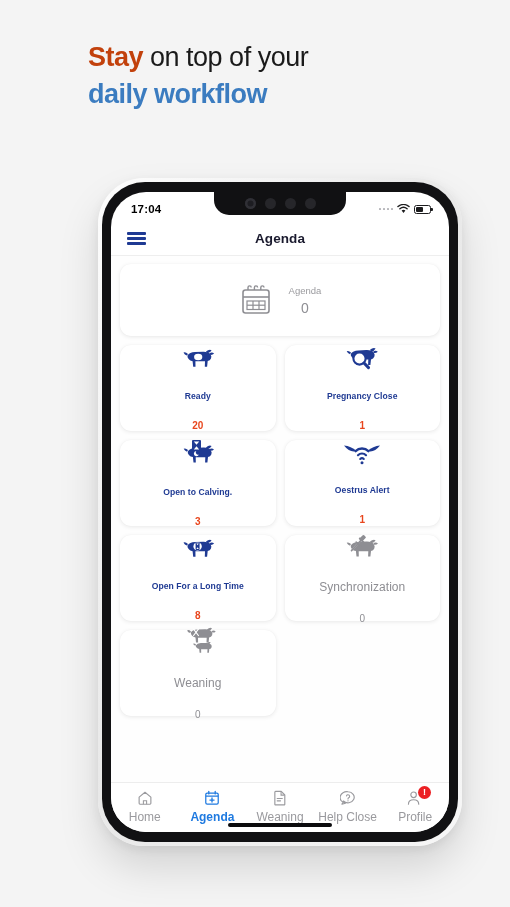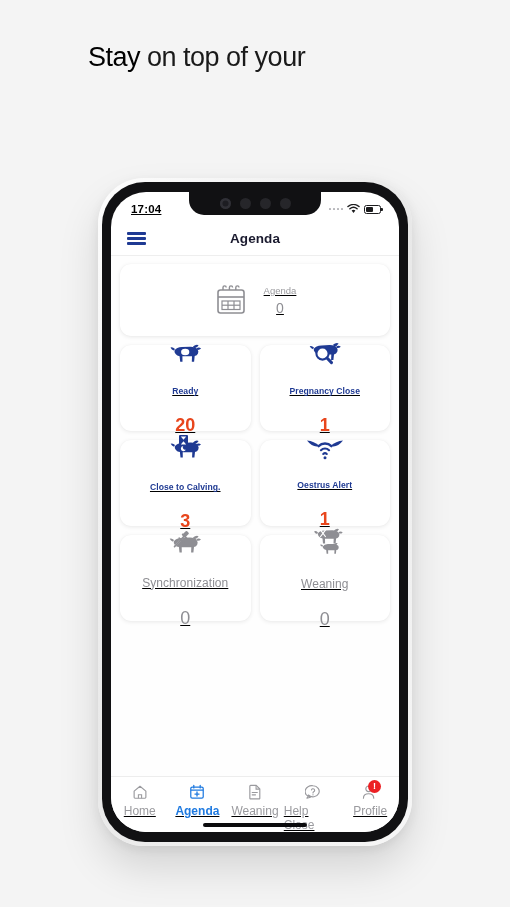--- a/index.html
+++ b/index.html
@@ -24,42 +24,41 @@
     width: 360px;
     line-height: 1.28;
     letter-spacing: -0.5px;
   }
   .headline-line1 {
     font-size: 27px;
     color: #1a1a1a;
     font-weight: 400;
   }
   .headline-line1 .bold {
-    font-weight: 400;
-    color: #000000;
+    font-weight: 700;
+    color: #c2410c;
   }
   .headline-line2 {
     font-size: 27px;
     font-weight: 700;
     color: #3b7cc0;
     margin-top: 2px;
   }
 
   
   .phone-shell {
     position: absolute;
     left: 98px;
     top: 178px;
-    width: 314px;
+    width: 364px;
     height: 668px;
     background: linear-gradient(120deg,#fdfdfd 0%,#e8e8e8 48%,#f7f7f7 100%);
     border-radius: 46px;
     box-shadow: 0 22px 40px rgba(0,0,0,0.13), 0 4px 12px rgba(0,0,0,0.07);
     padding: 4px;
-    text-decoration: underline;
   }
   .phone-body {
     width: 100%;
     height: 100%;
     background: #111113;
     border-radius: 43px;
     padding: 10px 9px;
   }
   .screen {
     position: relative;
@@ -245,21 +244,21 @@
   }
   .tile .tile-label {
     font-size: 8.6px;
     font-weight: 700;
     color: #1f3a93;
     letter-spacing: 0.05px;
     text-align: center;
     line-height: 1.1;
   }
   .tile .tile-count {
-    font-size: 18px;
+    font-size: 10px;
     font-weight: 700;
     color: #e8461d;
     line-height: 1.1;
   }
   .tile.inactive .tile-label {
     color: #8e8e93;
     font-weight: 400;
     font-size: 12px;
   }
   .tile.inactive .tile-count {
@@ -323,20 +322,21 @@
     z-index: 25;
   }
 
   svg { display: block; }
 </style>
 </head>
 <body>
 
 <div class="headline">
   <div class="headline-line1"><span class="bold">Stay</span><span> on top of your</span></div>
+  <div class="headline-line2">daily workflow</div>
 </div>
 
 <div class="phone-shell">
  <div class="phone-body">
   <div class="screen">
 
     <div class="notch">
       <span class="notch-dot cam"></span>
       <span class="notch-dot"></span>
       <span class="notch-dot"></span>
@@ -432,40 +432,55 @@
             <svg width="36" height="30" viewBox="0 0 36 30">
               <path d="M8 11 q-2.4-2.2-4.3-1.2 q1 2.2 3.3 2.9 Z" fill="#1f3a93"></path>
               <path d="M26 8.4 q3-2.6 5.6-1.4 q-1.4 2.8-4.4 3.3 Z" fill="#1f3a93"></path>
               <path d="M7.8 12.4 q2-3.2 7.5-3.4 l8-0.4 q5.5-0.2 7.6 2.8 q1.3 1.9 0.4 4 q-0.9 2.2-3.3 2.6 l-0.6 5.6 h-2.3 l0.2-5.4 h-9.6 l0.1 5.4 h-2.3 l-0.6-5.5 q-2.6-0.3-4-2.2 q-1.5-2 -1.1-3.5 Z" fill="#1f3a93"></path>
               <path d="M29.4 10 q2.6-1.4 4.6 0.4 q-1.7 1.6-4 1.2 Z" fill="#1f3a93"></path>
               <rect x="12" y="1" width="9" height="11" rx="1" fill="#1f3a93"></rect>
               <path d="M13.8 2.6 h5.4 l-2.7 3.1 Z M13.8 10.4 h5.4 l-2.7-3.1 Z" fill="#ffffff"></path>
               <path d="M16.3 12 a2.6 2.6 0 1 0 2.6 3.4 a2.2 2.2 0 0 1 -2.6 -3.4 Z" fill="#ffffff"></path>
             </svg>
           </div>
-          <div class="tile-label">Close to Calving.</div>
+          <div class="tile-label">Open to Calving.</div>
           <div class="tile-count">3</div>
         </div>
 
 
         <div class="tile">
           <div class="tile-icon">
             <svg width="40" height="26" viewBox="0 0 40 26">
               <path d="M2 4.5 q7 0.5 12.5 5.5 q-6.5 2.2 -12.5 -5.5 Z" fill="#1f3a93"></path>
               <path d="M38 4.5 q-7 0.5 -12.5 5.5 q6.5 2.2 12.5 -5.5 Z" fill="#1f3a93"></path>
               <path d="M13.6 10.2 a9 9 0 0 1 12.8 0" stroke="#1f3a93" stroke-width="2.4" fill="none" stroke-linecap="round"></path>
               <path d="M16 14.2 a5.6 5.6 0 0 1 8 0" stroke="#1f3a93" stroke-width="2.2" fill="none" stroke-linecap="round"></path>
               <path d="M18.2 18 a2.6 2.6 0 0 1 3.6 0" stroke="#1f3a93" stroke-width="2" fill="none" stroke-linecap="round"></path>
               <circle cx="20" cy="21.8" r="1.5" fill="#1f3a93"></circle>
             </svg>
           </div>
           <div class="tile-label">Oestrus Alert</div>
           <div class="tile-count">1</div>
         </div>
 
+        <div class="tile">
+          <div class="tile-icon">
+            <svg width="36" height="28" viewBox="0 0 36 28">
+              <path d="M8 9 q-2.5-2.5-4.5-1.5 q1 2.4 3.4 3.1 Z" fill="#1f3a93"></path>
+              <path d="M26 6.6 q3-2.6 5.6-1.4 q-1.4 2.8-4.4 3.3 Z" fill="#1f3a93"></path>
+              <path d="M7.5 10.5 q2-3.2 7.5-3.4 l8-0.4 q5.5-0.2 7.6 2.8 q1.3 1.9 0.4 4 q-0.9 2.2-3.3 2.6 l-0.6 5.6 h-2.3 l0.2-5.4 h-9.6 l0.1 5.4 h-2.3 l-0.6-5.5 q-2.6-0.3-4-2.2 q-1.5-2 -1.1-3.5 Z" fill="#1f3a93"></path>
+              <path d="M29.5 8.2 q2.6-1.4 4.6 0.4 q-1.7 1.6-4 1.2 Z" fill="#1f3a93"></path>
+              <circle cx="17.6" cy="11.4" r="4.2" fill="#ffffff"></circle>
+              <rect x="15.6" y="7.6" width="4" height="7.4" rx="0.7" fill="#1f3a93"></rect>
+              <path d="M16.4 8.6 h2.4 l-1.2 1.7 Z M16.4 14 h2.4 l-1.2-1.7 Z" fill="#ffffff"></path>
+            </svg>
+          </div>
+          <div class="tile-label">Open For a Long Time</div>
+          <div class="tile-count">8</div>
+        </div>
 
         <div class="tile inactive">
           <div class="tile-icon">
             <svg width="38" height="30" viewBox="0 0 38 30">
               <path d="M8 12 q-2.4-2.2-4.3-1.2 q1 2.2 3.3 2.9 Z" fill="#8e8e93"></path>
               <path d="M27 9.6 q3-2.6 5.6-1.4 q-1.4 2.8-4.4 3.3 Z" fill="#8e8e93"></path>
               <path d="M7.8 13.4 q2-3.2 7.5-3.4 l8-0.4 q5.5-0.2 7.6 2.8 q1.3 1.9 0.4 4 q-0.9 2.2-3.3 2.6 l-0.6 5.6 h-2.3 l0.2-5.4 h-9.6 l0.1 5.4 h-2.3 l-0.6-5.5 q-2.6-0.3-4-2.2 q-1.5-2 -1.1-3.5 Z" fill="#8e8e93"></path>
               <path d="M30.4 11.1 q2.6-1.4 4.6 0.4 q-1.7 1.6-4 1.2 Z" fill="#8e8e93"></path>
               <g stroke="#ffffff" stroke-width="1.3">
                 <line x1="9" y1="18" x2="20" y2="6"></line>

